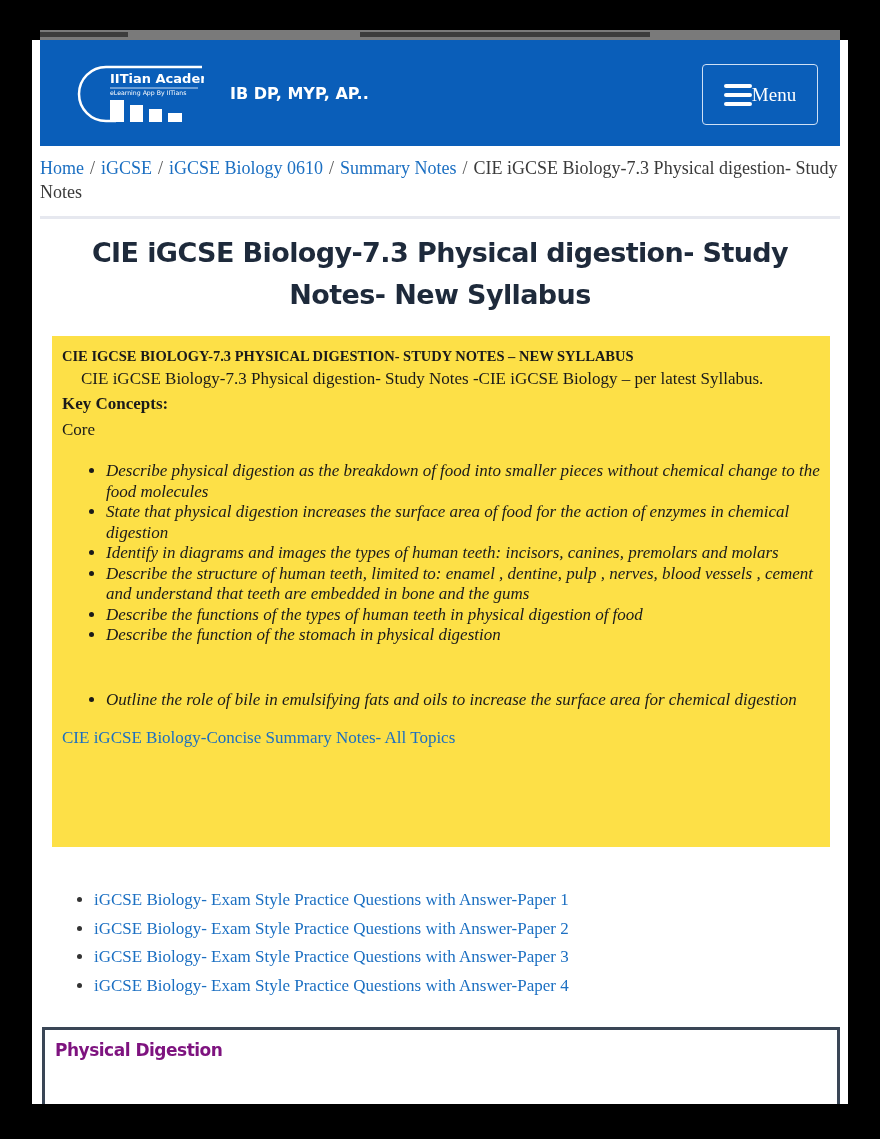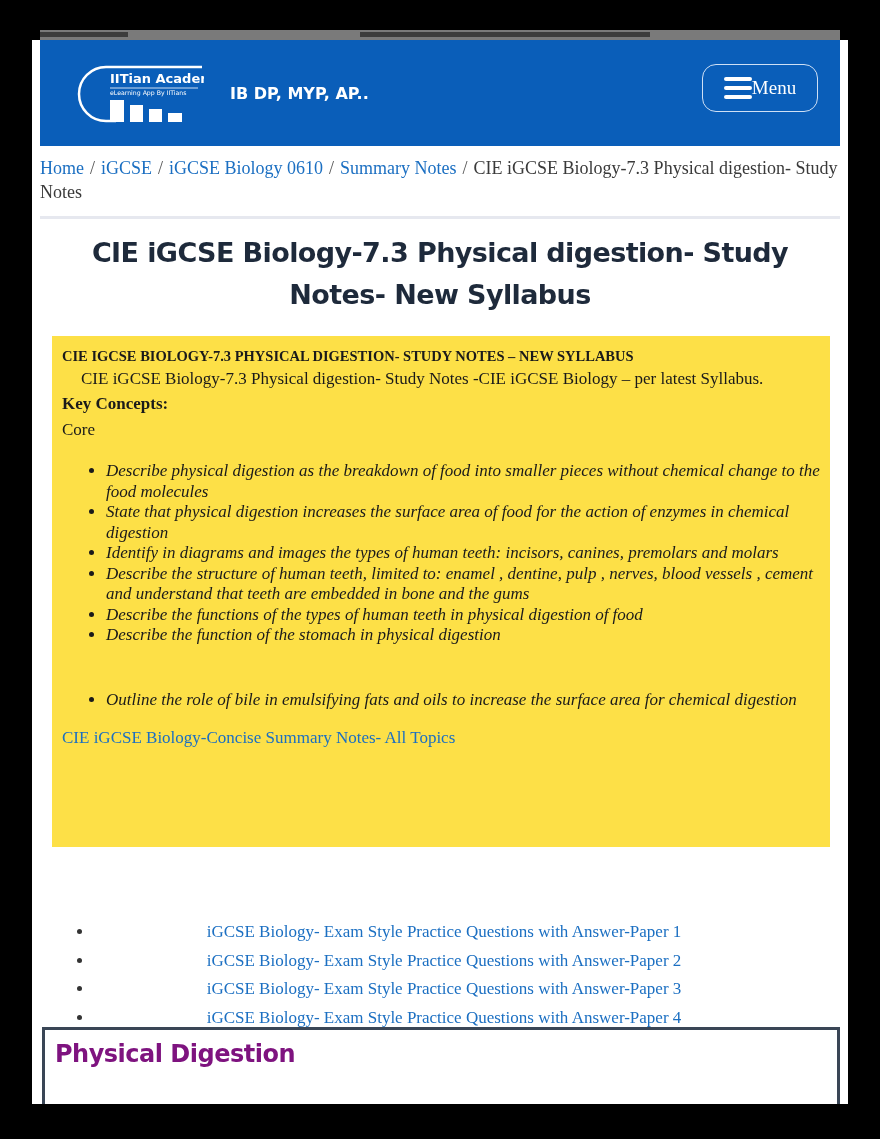--- a/index.html
+++ b/index.html
@@ -21,22 +21,22 @@
   .site-header {
     position: absolute; left: 8px; top: 0; width: 800px; height: 106px;
     background: #0a5eb9;
   }
   .logo { position: absolute; left: 36px; top: 24px; width: 128px; height: 60px; }
   .tagline {
     position: absolute; left: 190px; top: 44px; color: #fff;
     font-family: "DejaVu Sans", sans-serif; font-size: 16px; font-weight: 600;
   }
   .menu-btn {
-    position: absolute; left: 662px; top: 24px; width: 116px; height: 48px;
-    border: 1.5px solid #cfe0f5; border-radius: 14px; background: transparent;
+    position: absolute; left: 662px; top: 24px; width: 116px; height: 61px;
+    border: 1.5px solid #cfe0f5; border-radius: 4px; background: transparent;
     display: flex; align-items: center; justify-content: center; color: #fff; cursor: pointer;
   }
   .menu-btn .bars { width: 28px; height: 22px; display:flex; flex-direction:column; justify-content:space-between; }
   .menu-btn .bars span { display:block; height: 4px; background:#fff; border-radius: 2px; }
   .menu-btn .label { font-family: "Liberation Serif", serif; font-size: 19px; }
 
   .breadcrumb {
     position: absolute; left: 8px; top: 116px; width: 800px;
     text-align: left; font-size: 18px; line-height: 24px; color: #3a3a3a;
   }
@@ -61,31 +61,31 @@
   .notes-box .kc { font-weight: bold; font-size: 17px; line-height: 26px; }
   .notes-box .core { font-size: 17px; line-height: 26px; }
   .notes-box ul { margin: 18px 0 0 44px; font-style: italic; }
   .notes-box li { font-size: 17px; line-height: 20.5px; }
   .notes-box .supp { font-size: 17px; line-height: 26px; margin-top: 12px; }
   .notes-box ul.supp-list { margin-top: 44px; }
   .notes-box .all-topics {
     display: block; margin-top: 16px; color: #1b6fc2; font-size: 17px; line-height: 24px; text-decoration: none;
   }
 
-  .exam-links { position: absolute; left: 62px; top: 878px; width: 700px; text-align: center; }
+  .exam-links { position: absolute; left: 62px; top: 846px; width: 700px; }
   .exam-links li { font-size: 17px; line-height: 28.5px; color: #333; }
   .exam-links a { color: #1b6fc2; text-decoration: none; }
 
   .section-box {
     position: absolute; left: 10px; top: 987px; width: 798px; height: 90px;
     border: 3px solid #3a4656; border-bottom: none; background: #fff;
   }
   .section-box .sec-title {
     position: absolute; left: 10px; top: 10px; color: #7e137f;
-    font-family: "DejaVu Sans", sans-serif; font-weight: bold; font-size: 24px; letter-spacing: -0.5px;
+    font-family: "DejaVu Sans", sans-serif; font-weight: bold; font-size: 17px; letter-spacing: -0.5px;
   }
 </style>
 </head>
 <body>
 
 <div class="top-strip">
   <div class="blur1"></div>
   <div class="blur2"></div>
 </div>
 

